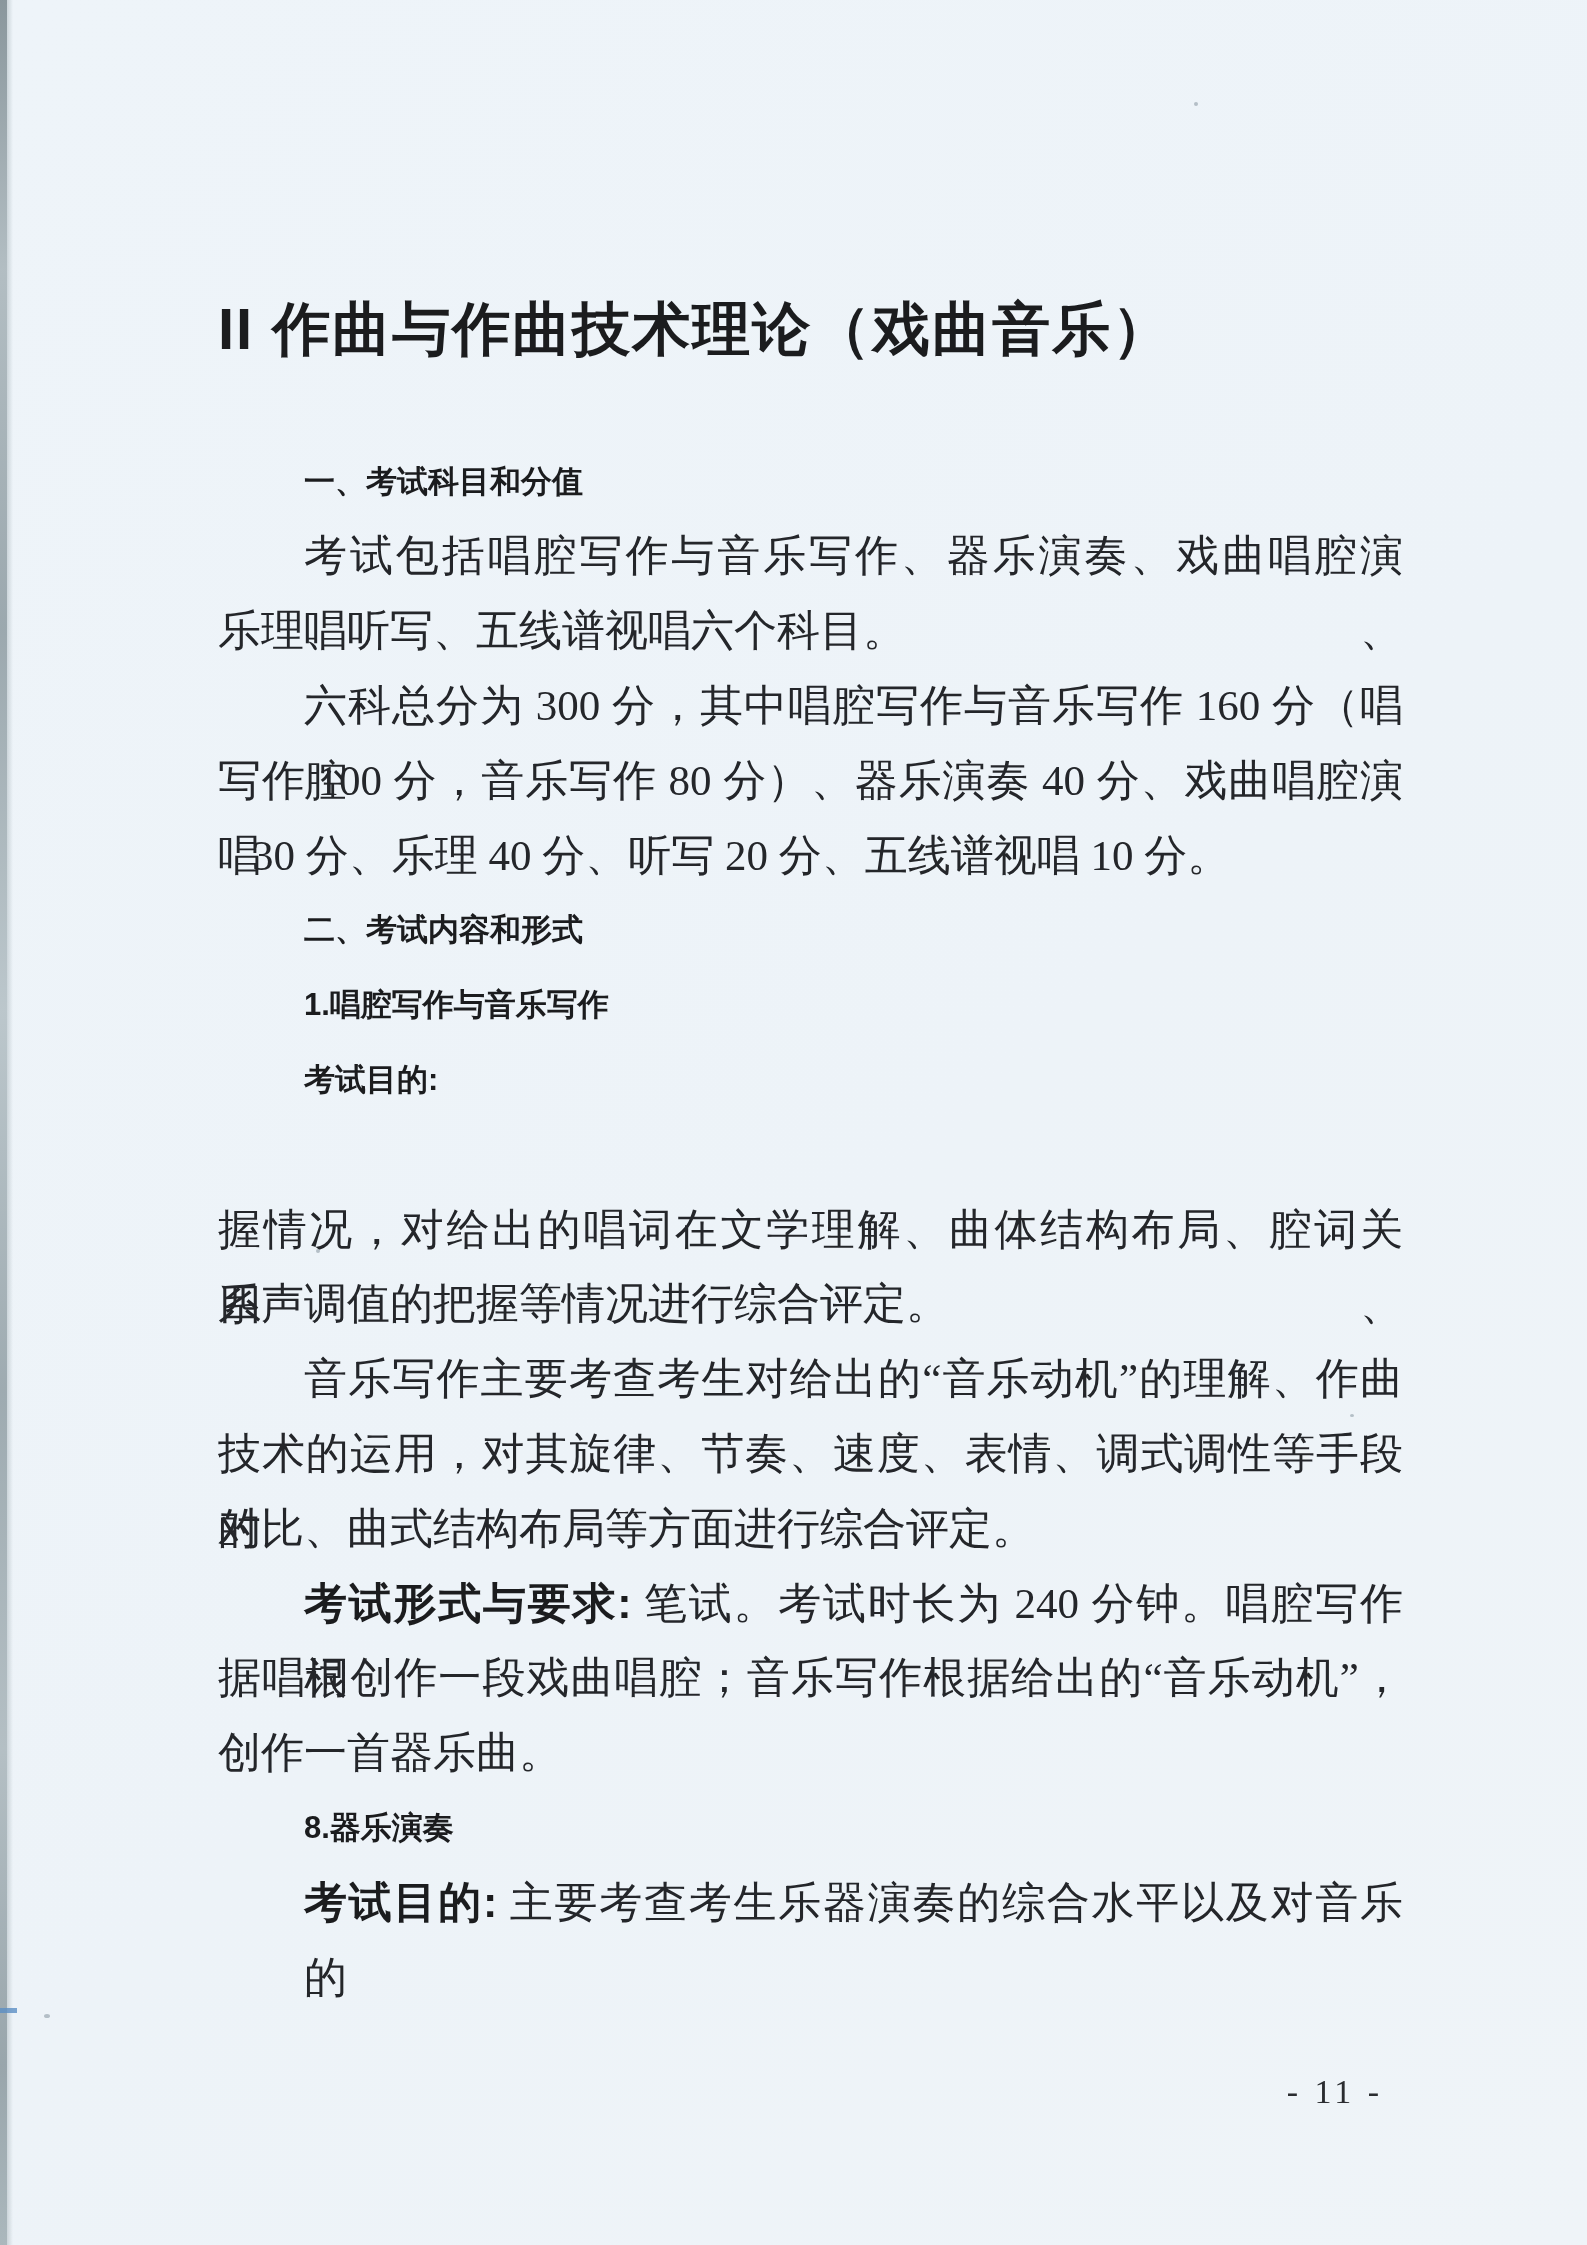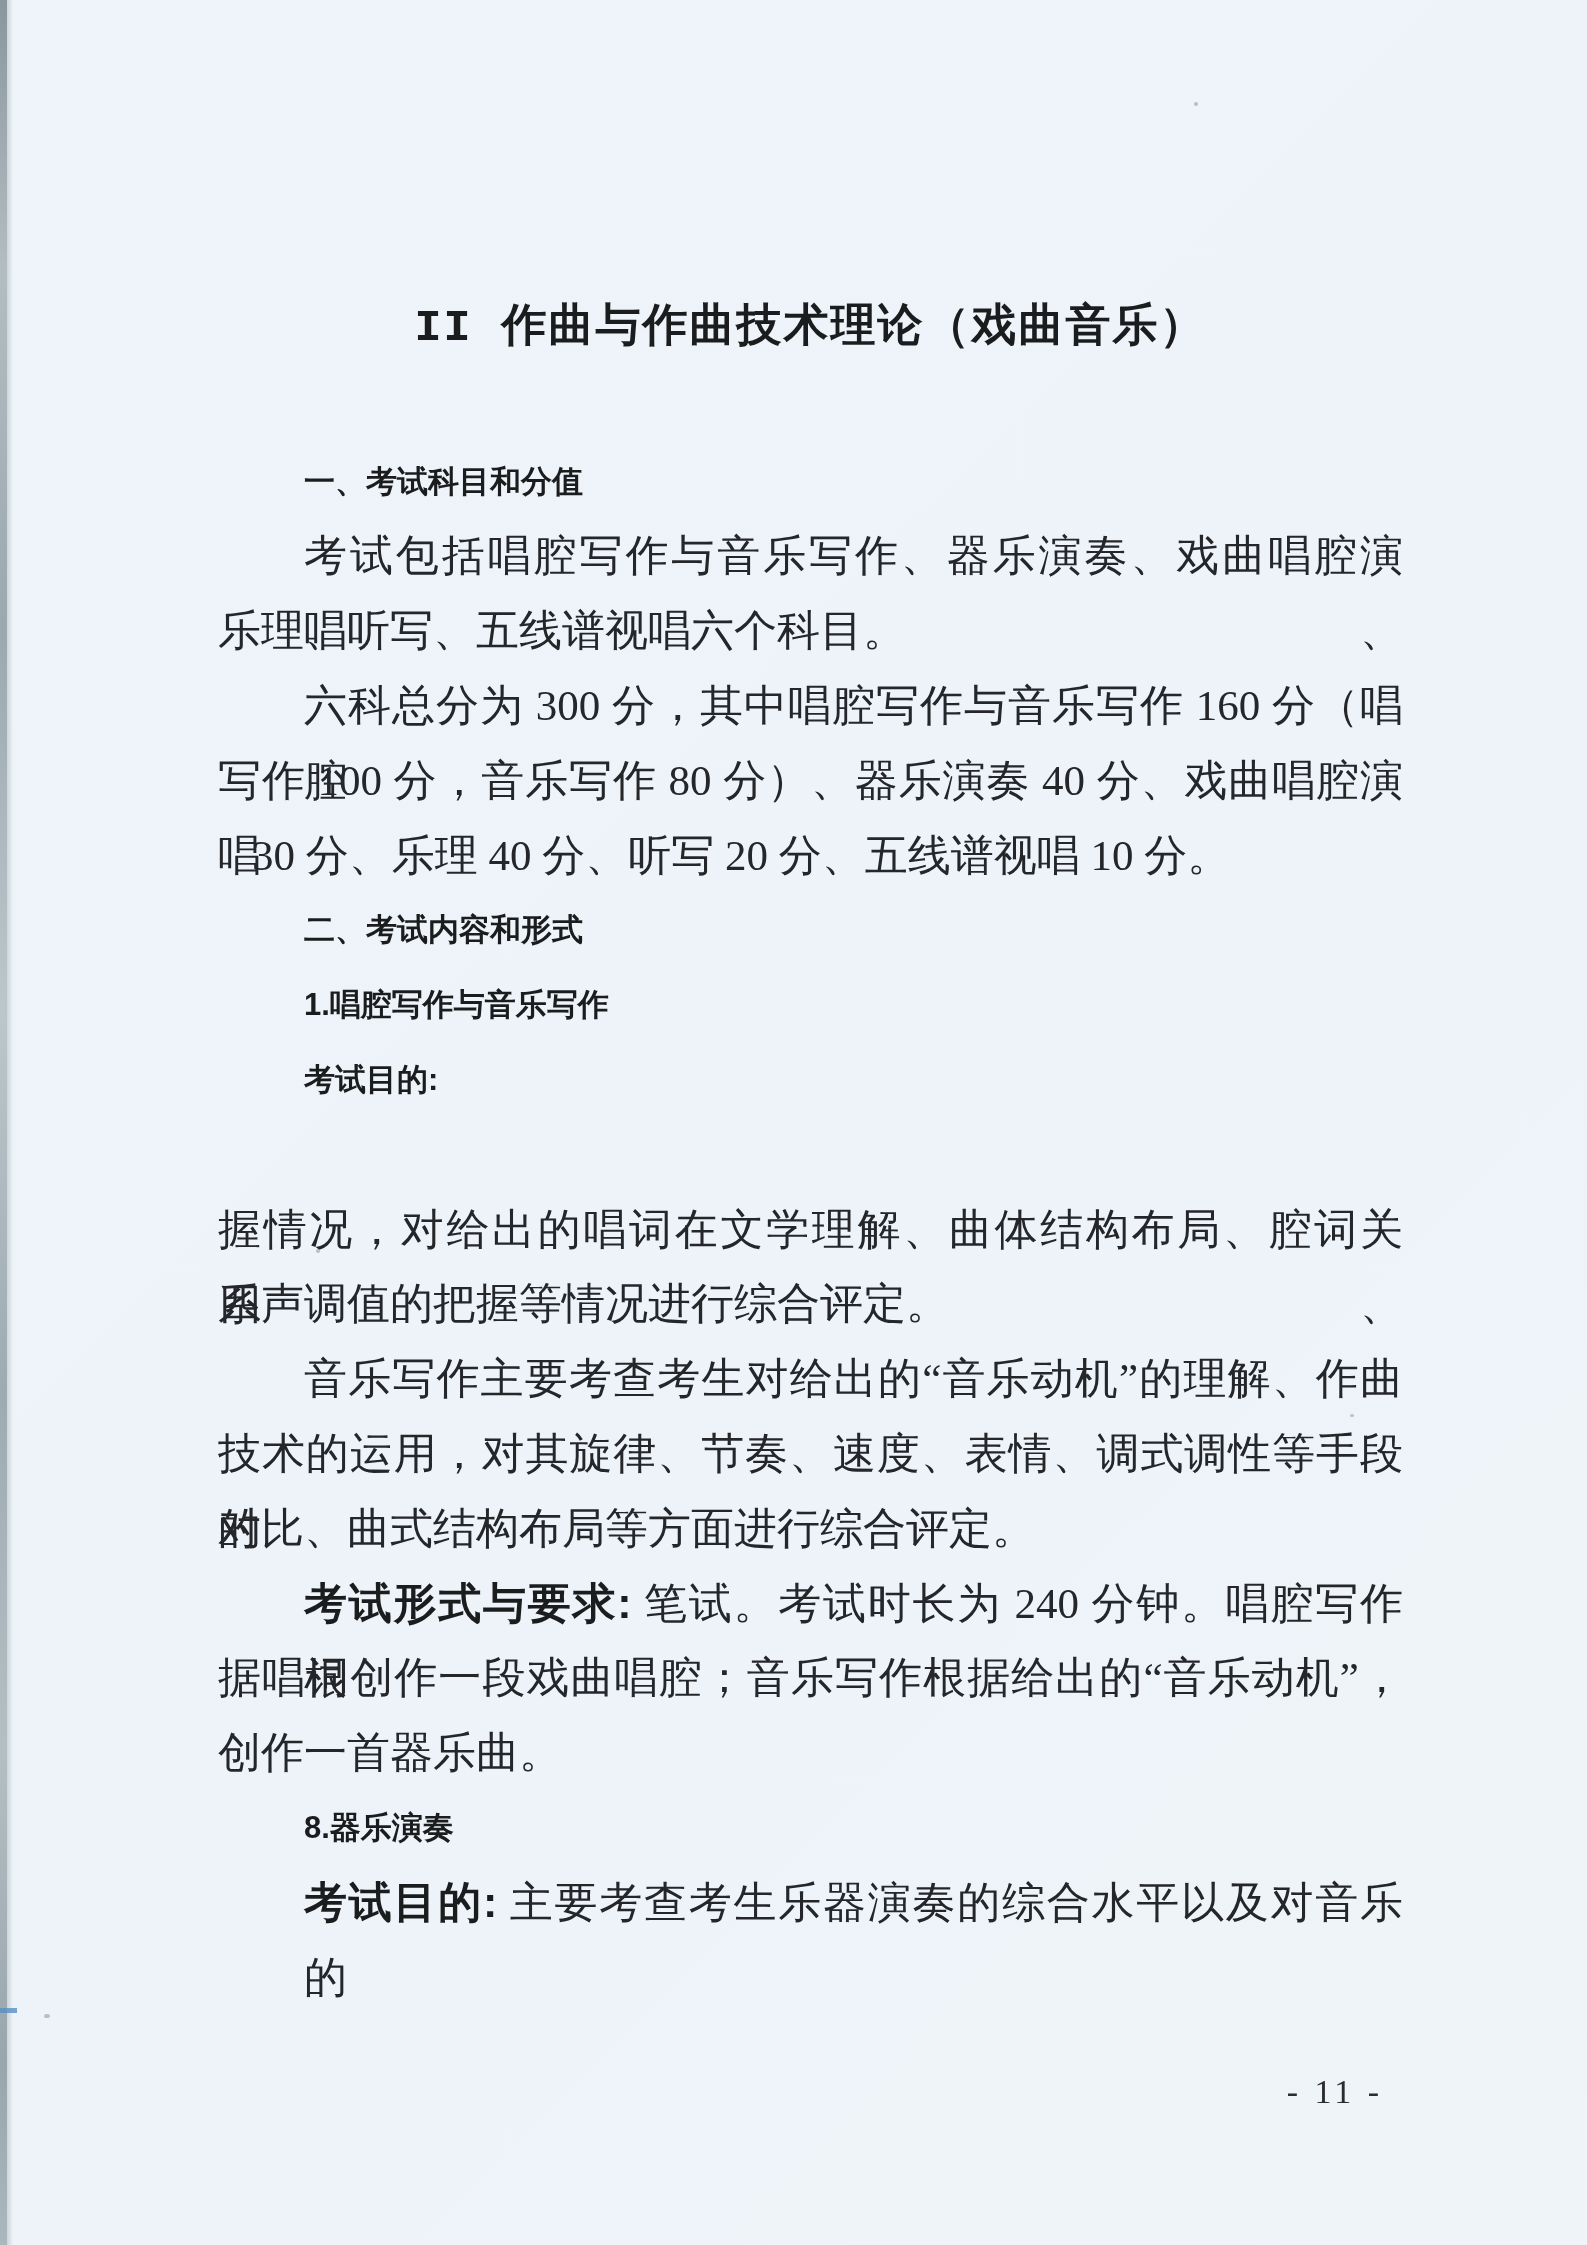--- a/index.html
+++ b/index.html
@@ -23,24 +23,23 @@
       #909ea4 62%, #aab6bb 78%, #8a989e 92%, #9fadb2 100%);
     opacity: 0.85;
   }
   #scan-edge-left-fade {
     position: absolute; left: 7px; top: 0; width: 6px; height: 2245px;
     background: linear-gradient(90deg, rgba(140,155,160,0.35), rgba(140,155,160,0));
   }
   #title {
     position: absolute; left: 218px; top: 291px; width: 1185px; height: 75px;
     line-height: 75px;
-    text-align: center;
-    font-family: Liberation Mono, monospace;
+    font-family: Liberation Sans, sans-serif;
     font-weight: 700;
-    font-size: 45px;
+    font-size: 58px;
     letter-spacing: 2px;
     color: #1b1c1e;
     white-space: nowrap;
   }
   #lines {
     position: absolute; left: 218px; top: 0; width: 1185px; height: 2245px;
   }
   .line {
     position: absolute; left: 0; width: 100%; height: 75px;
     line-height: 75px;

